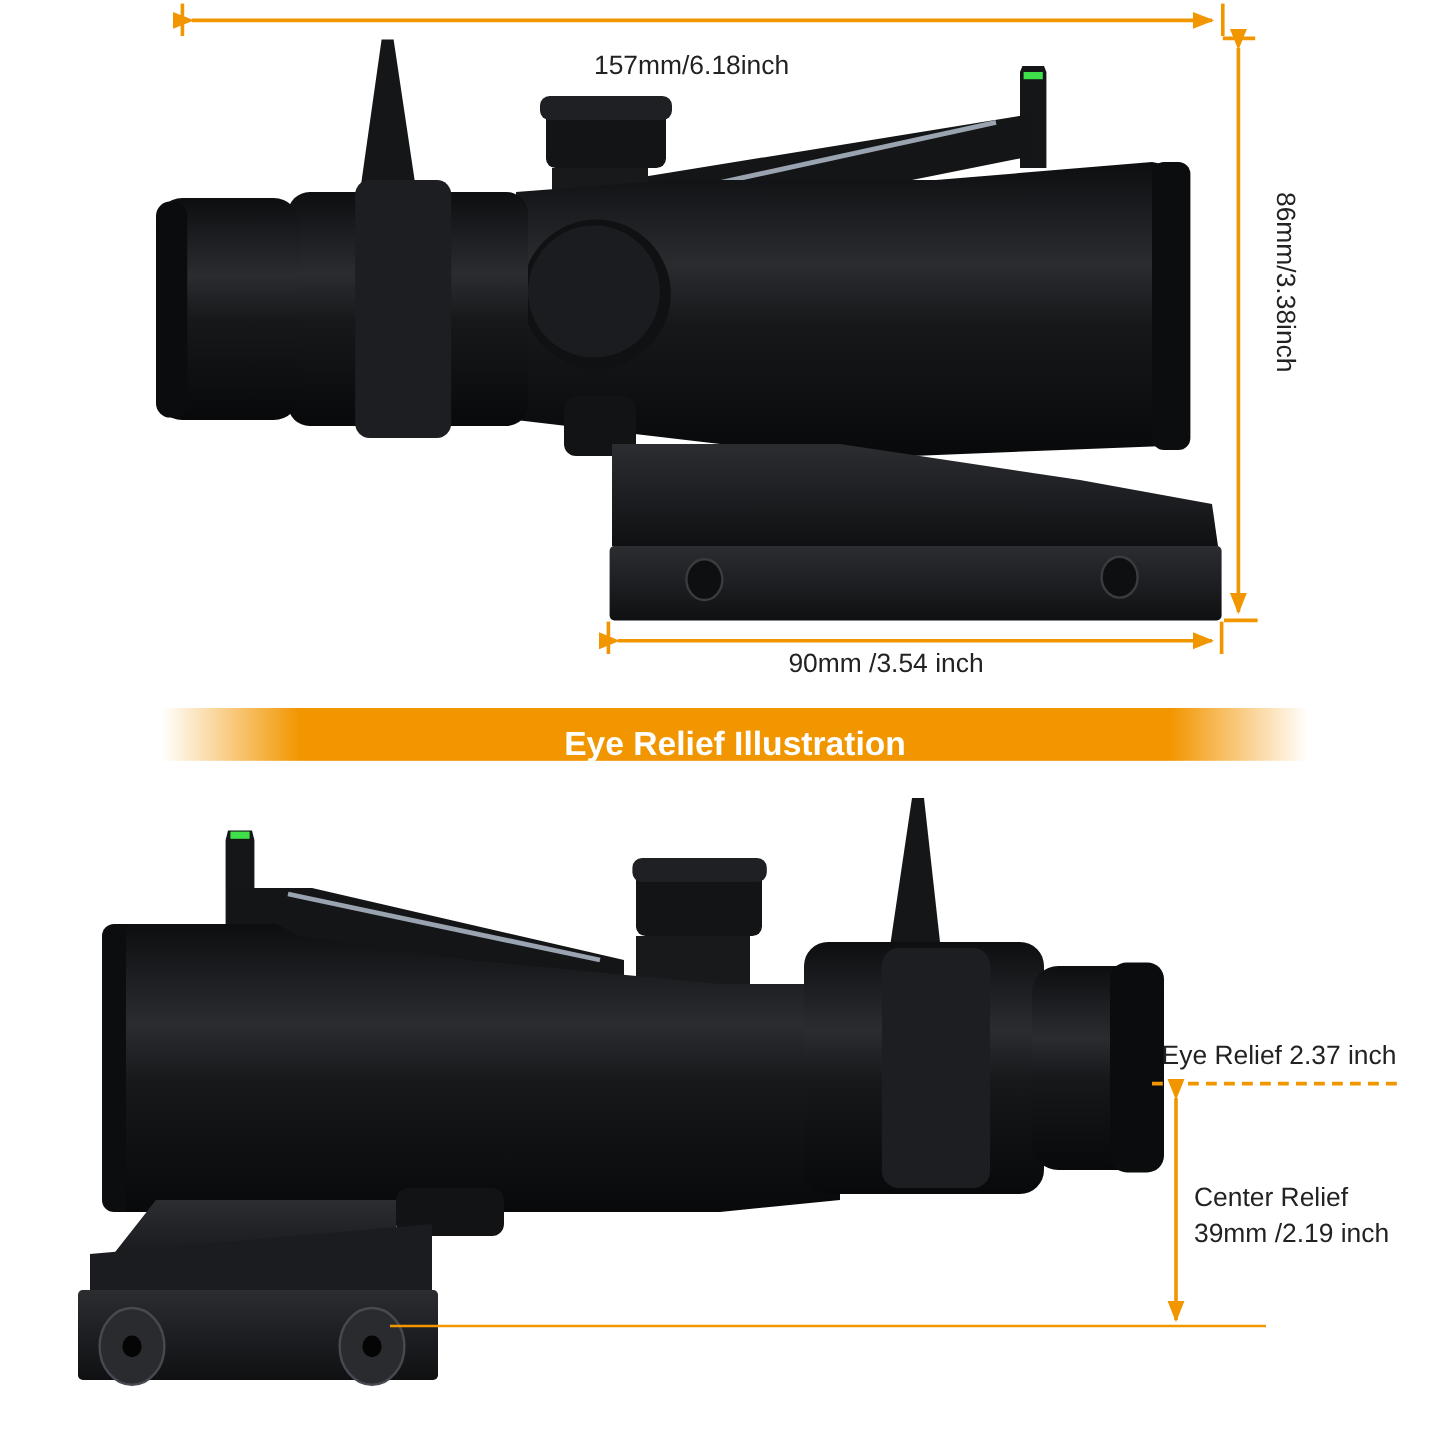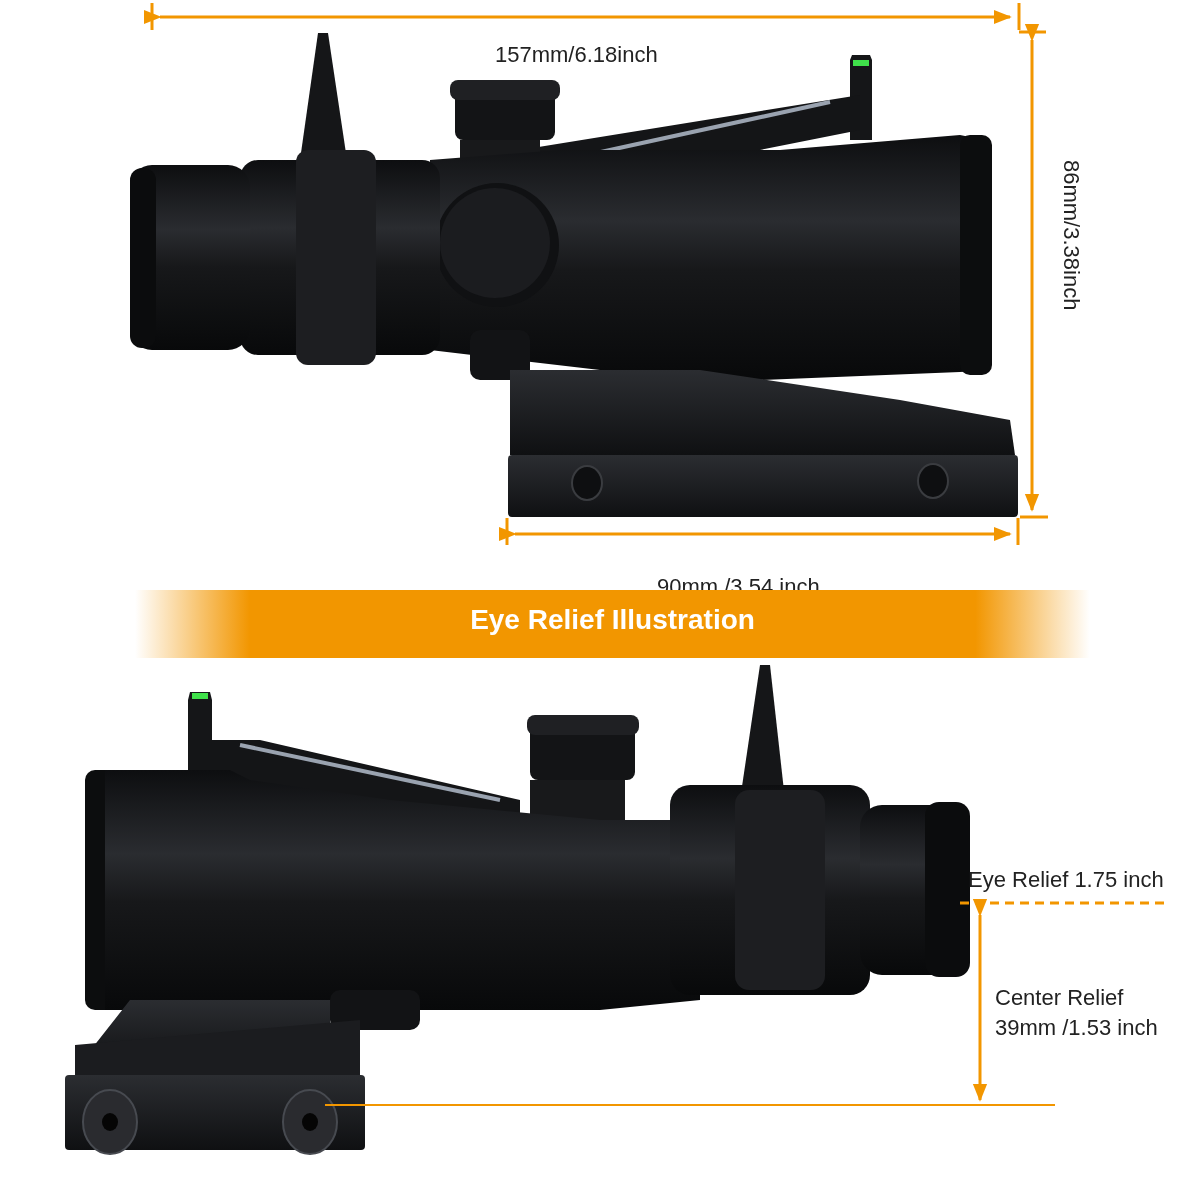--- a/index.html
+++ b/index.html
@@ -1,20 +1,20 @@
 <!DOCTYPE html>
 <html><head>
 <meta charset="utf-8">
 <style>
   html, body { margin:0; padding:0; background:#ffffff; }
   body { width:1200px; height:1200px; position:relative; overflow:hidden; font-family:"Liberation Sans", sans-serif; }
   .abs { position:absolute; }
   .dim-text { color:#222; font-size:22px; white-space:nowrap; }
   .banner {
-    position:absolute; left:135px; top:590px; width:955px; height:68px;
+    position:absolute; left:135px; top:590px; width:955px; height:44px;
     background:linear-gradient(90deg, rgba(242,150,0,0) 0%, #f29600 12%, #f29600 88%, rgba(242,150,0,0) 100%);
   }
   .banner-title { position:absolute; left:0; right:0; top:14px; text-align:center; color:#fff; font-weight:bold; font-size:28px; }
   svg { position:absolute; left:0; top:0; }
 </style>
 </head>
 <body>
 
 <svg width="1200" height="1200" viewBox="0 0 1200 1200">
   <defs>
@@ -119,21 +119,21 @@
     <ellipse cx="310" cy="1122" rx="8" ry="9" fill="#050505"></ellipse>
   </g>
 
   <line x1="960" y1="903" x2="1170" y2="903" stroke="#f29600" stroke-width="3" stroke-dasharray="9,6"></line>
   <line x1="980" y1="915" x2="980" y2="1100" stroke="#f29600" stroke-width="3" marker-start="url(#arrowR)" marker-end="url(#arrowR)"></line>
   <line x1="325" y1="1105" x2="1055" y2="1105" stroke="#f29600" stroke-width="2"></line>
 </svg>
 
 <div class="abs dim-text" style="left:495px; top:42px;">157mm/6.18inch</div>
 <div class="abs dim-text" style="left:1062px; top:160px; transform-origin:0 0; transform:rotate(90deg) translate(0,-22px);">86mm/3.38inch</div>
-<div class="abs dim-text" style="left:657px; top:540px;margin-top:34px;">90mm /3.54 inch</div>
+<div class="abs dim-text" style="left:657px; top:540px;">90mm /3.54 inch</div>
 
 <div class="banner">
   <div class="banner-title">Eye Relief Illustration</div>
 </div>
 
-<div class="abs dim-text" style="left:968px; top:867px;">Eye Relief 1.75 inch</div>
+<div class="abs dim-text" style="left:968px; top:867px;">Eye Relief 2.37 inch</div>
 <div class="abs dim-text" style="left:995px; top:985px;">Center Relief</div>
-<div class="abs dim-text" style="left:995px; top:1015px;">39mm /1.53 inch</div>
+<div class="abs dim-text" style="left:995px; top:1015px;">39mm /2.19 inch</div>
 
 </body></html>

